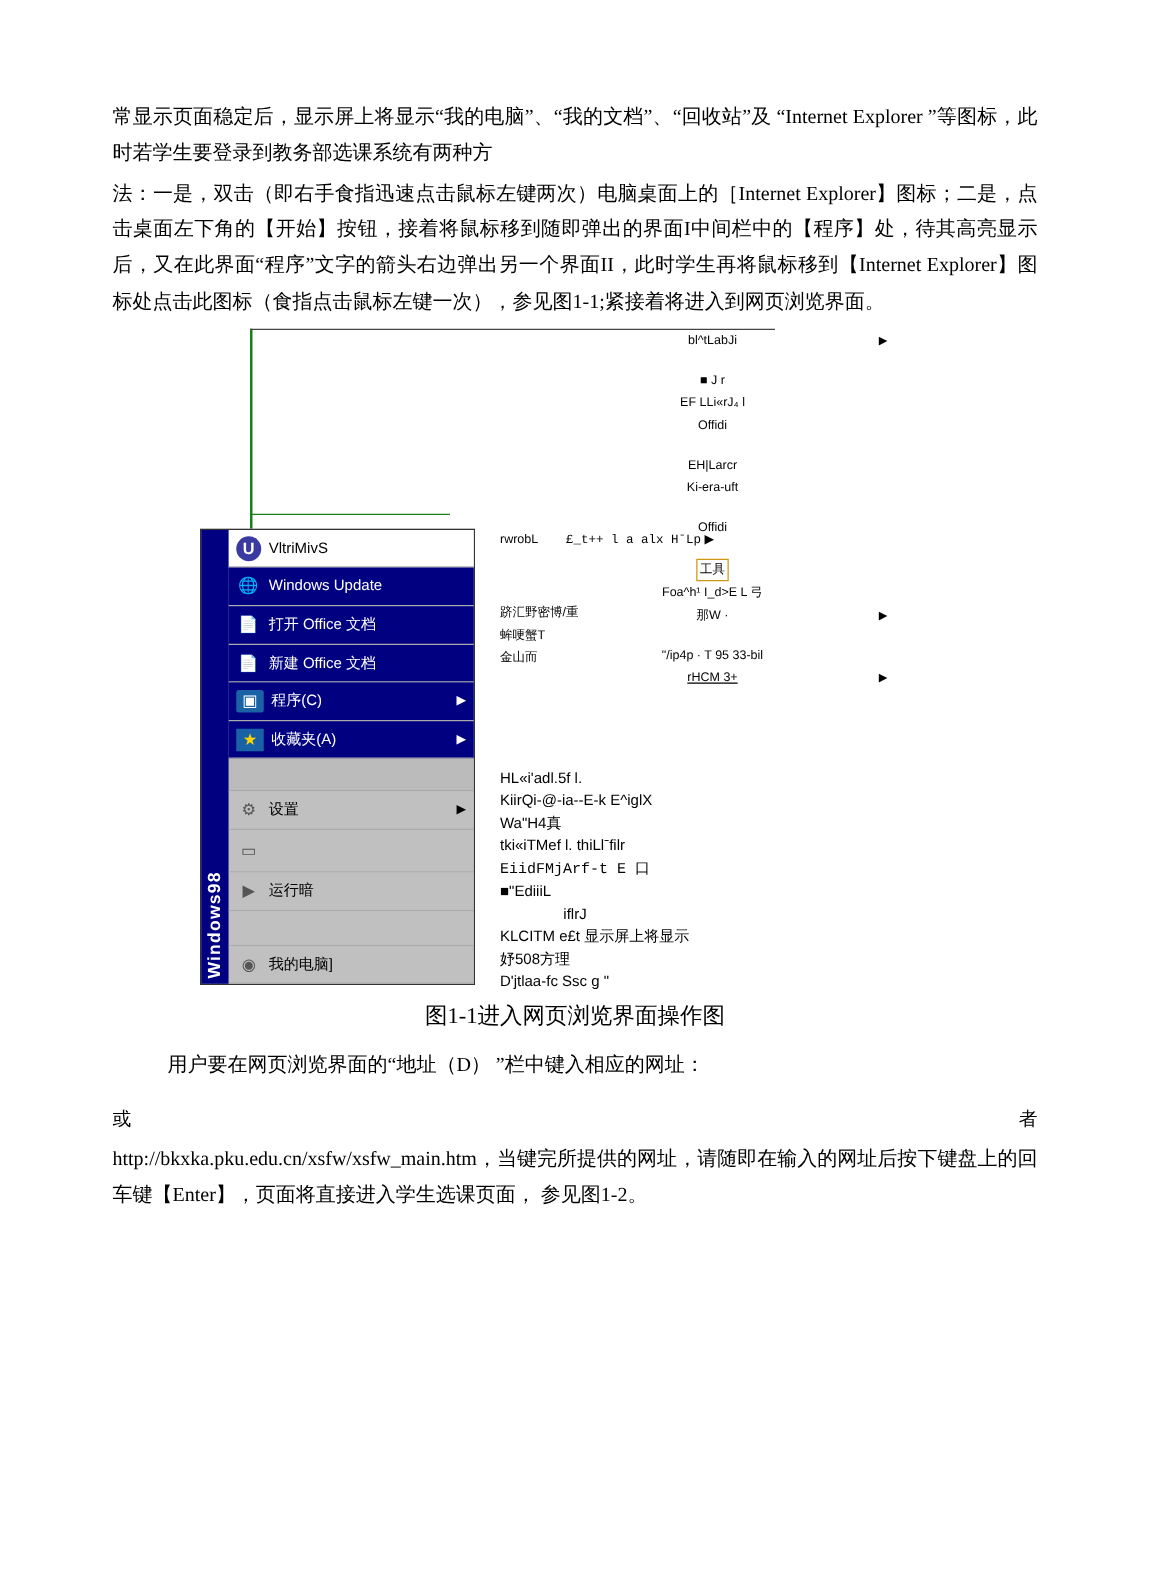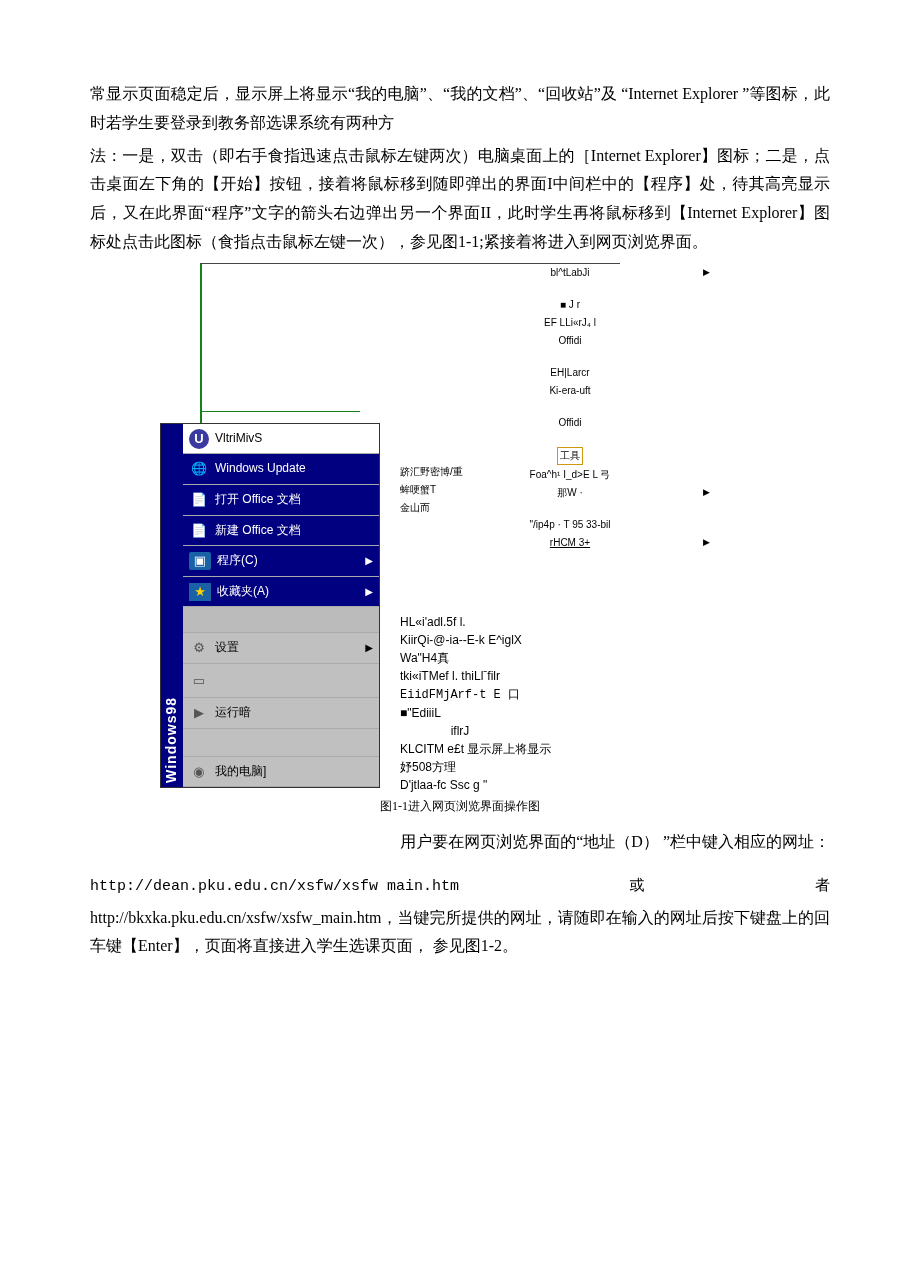--- a/index.html
+++ b/index.html
@@ -110,25 +110,25 @@
       position: absolute;
       left: 240px;
       top: 0;
       width: 260px;
       font-size: 12px;
       font-family: Arial, sans-serif;
       line-height: 1.5;
     }
     .caption {
       text-align: center;
-      font-size: 12px;
+      font-size: 18px;
       margin: 8px 0 10px 0;
     }
     .instruction-center {
-      text-align: right;
+      text-align: left;
       margin-left: 44px;
       margin-bottom: 16px;
     }
     .urls {
       font-family: "Courier New", monospace;
       font-size: 15px;
     }
     .spread { display: flex; justify-content: space-between; }
     .highlight-box { border: 1px solid #c91; padding: 0 2px; font-family: "SimSun"; }
     .section2 { position: relative; }
@@ -214,20 +214,24 @@
         </div>
         <div class="menu-item" style="height:28px"></div>
         <div class="menu-item">
           <span class="icon-box icon-gray">◉</span>
           <span>我的电脑]</span>
         </div>
       </div>
     </div>
 
     <div class="submenu-right2">
+      <div class="row sm-row">
+        <span>rwrobL</span>&nbsp;&nbsp;&nbsp;&nbsp;&nbsp;&nbsp;&nbsp;&nbsp;<span style="font-family:'Courier New'">£_t++ l a alx HˉLp</span>
+        <span class="arrow">▶</span>
+      </div>
       <div style="height:40px"></div>
       <div>跻汇野密博/重</div>
       <div>蛑哽蟹T</div>
       <div>金山而</div>
     </div>
 
     <div class="submenu-right3" style="top:190px">
       <div>HL«i'adl.5f l.</div>
       <div>KiirQi-@-ia--E-k E^iglX</div>
       <div>Wa"H4真</div>
@@ -240,17 +244,16 @@
       <div>D'jtlaa-fc Ssc g "</div>
     </div>
   </div>
 
 </div>
 
 <p class="caption">图1-1进入网页浏览界面操作图</p>
 <p class="instruction-center">用户要在网页浏览界面的“地址（D） ”栏中键入相应的网址：</p>
 
 <p class="para urls spread">
-  <span>http://dean.pku.edu.cn/xsfw/xsfw main.htm</span>
   <span>或</span>
   <span>者</span>
 </p>
 <p class="para">http://bkxka.pku.edu.cn/xsfw/xsfw_main.htm，当键完所提供的网址，请随即在输入的网址后按下键盘上的回车键【Enter】，页面将直接进入学生选课页面， 参见图1-2。</p>
 
 </body></html>

